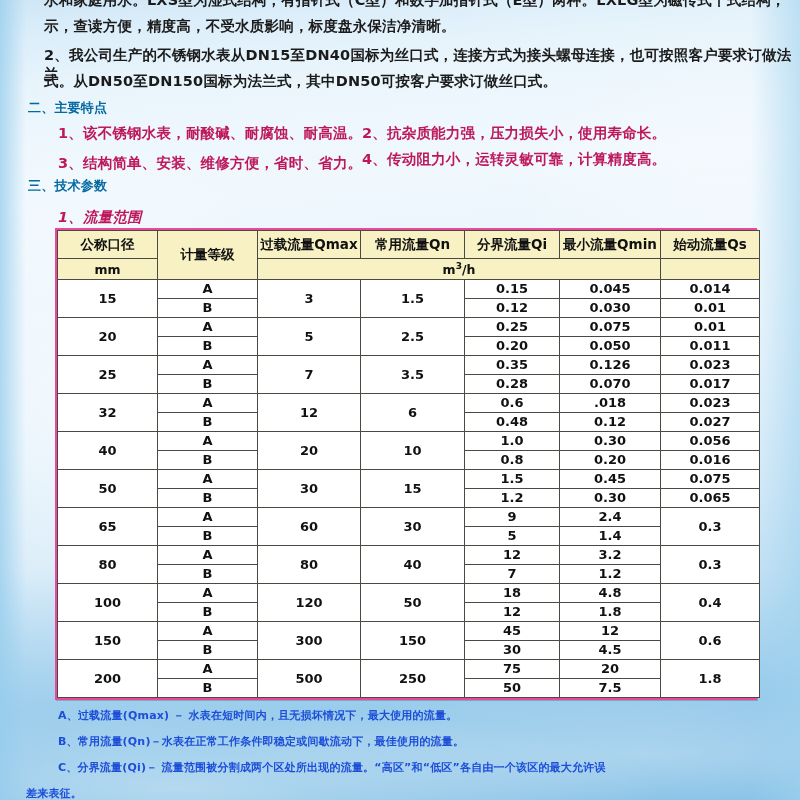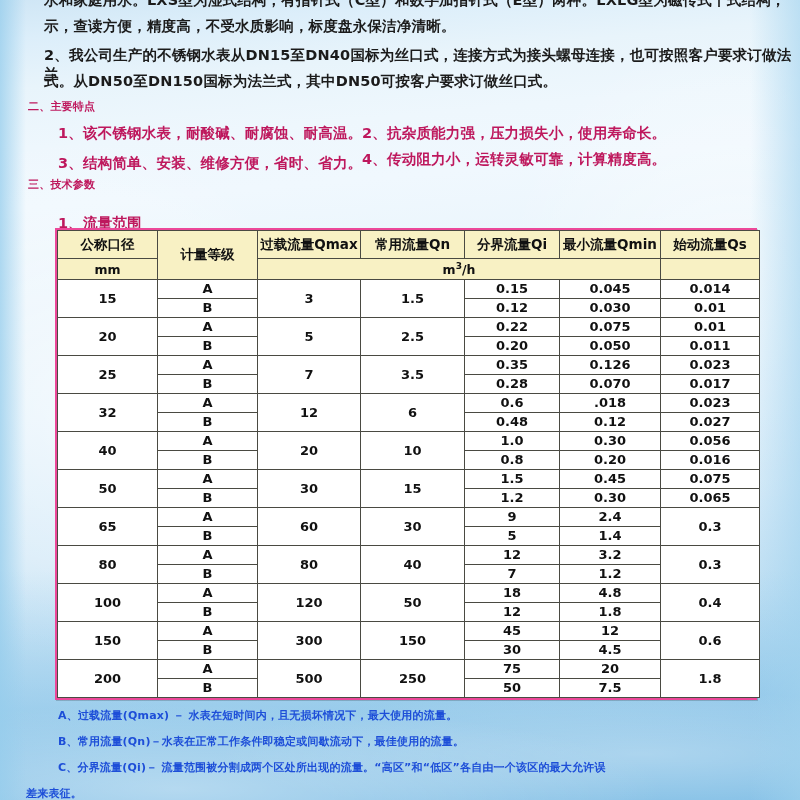--- a/index.html
+++ b/index.html
@@ -94,23 +94,23 @@
     color: #1b1b1b;
     font-weight: 700;
     letter-spacing: 0.2px;
   }
   .body-line {
     font-size: 14.5px;
     line-height: 19px;
     font-family: "DejaVu Sans", "Liberation Sans", sans-serif;
   }
   .section-head {
-    font-size: 11px;
-    font-weight: 700;
-    color: #be185d;
+    font-size: 13px;
+    font-weight: 700;
+    color: #0369a1;
   }
   .sub-item {
     font-size: 14.5px;
     font-weight: 700;
     color: #be185d;
   }
   .clipped-top {
     
     position: absolute;
     top: -9px;
@@ -211,21 +211,21 @@
 
     <div class="para section-head" style="left:28px; top:99px;">二、主要特点</div>
 
     <div class="para sub-item" style="left:58px; top:124px;">1、该不锈钢水表，耐酸碱、耐腐蚀、耐高温。</div>
     <div class="para sub-item" style="left:362px; top:124px;">2、抗杂质能力强，压力损失小，使用寿命长。</div>
     <div class="para sub-item" style="left:58px; top:154px;">3、结构简单、安装、维修方便，省时、省力。</div>
     <div class="para sub-item" style="left:362px; top:150px;">4、传动阻力小，运转灵敏可靠，计算精度高。</div>
 
     <div class="para section-head" style="left:28px; top:177px;">三、技术参数</div>
 
-    <div class="para sub-item" style="left:58px; top:214px;">1、流量范围</div>
+    <div class="para sub-item" style="left:58px; top:208px;font-style:italic;">1、流量范围</div>
 
     <div class="tbl-wrap">
       <table class="spec">
         <colgroup>
           <col class="c-dn">
             <col class="c-grade">
             <col class="c-qmax">
             <col class="c-qn">
           <col class="c-qi">
             <col class="c-qmin">
@@ -263,21 +263,21 @@
               <td class="grade">B</td>
               <td>0.12</td>
               <td>0.030</td>
               <td>0.01</td>
             </tr>
             <tr class="band-sep">
               <td class="dn" rowspan="2">20</td>
               <td class="grade">A</td>
               <td class="qmax" rowspan="2">5</td>
               <td class="qn" rowspan="2">2.5</td>
-              <td>0.22</td>
+              <td>0.25</td>
               <td>0.075</td>
               <td>0.01</td>
             </tr>
             <tr>
               <td class="grade">B</td>
               <td>0.20</td>
               <td>0.050</td>
               <td>0.011</td>
             </tr>
             <tr class="band-sep">

